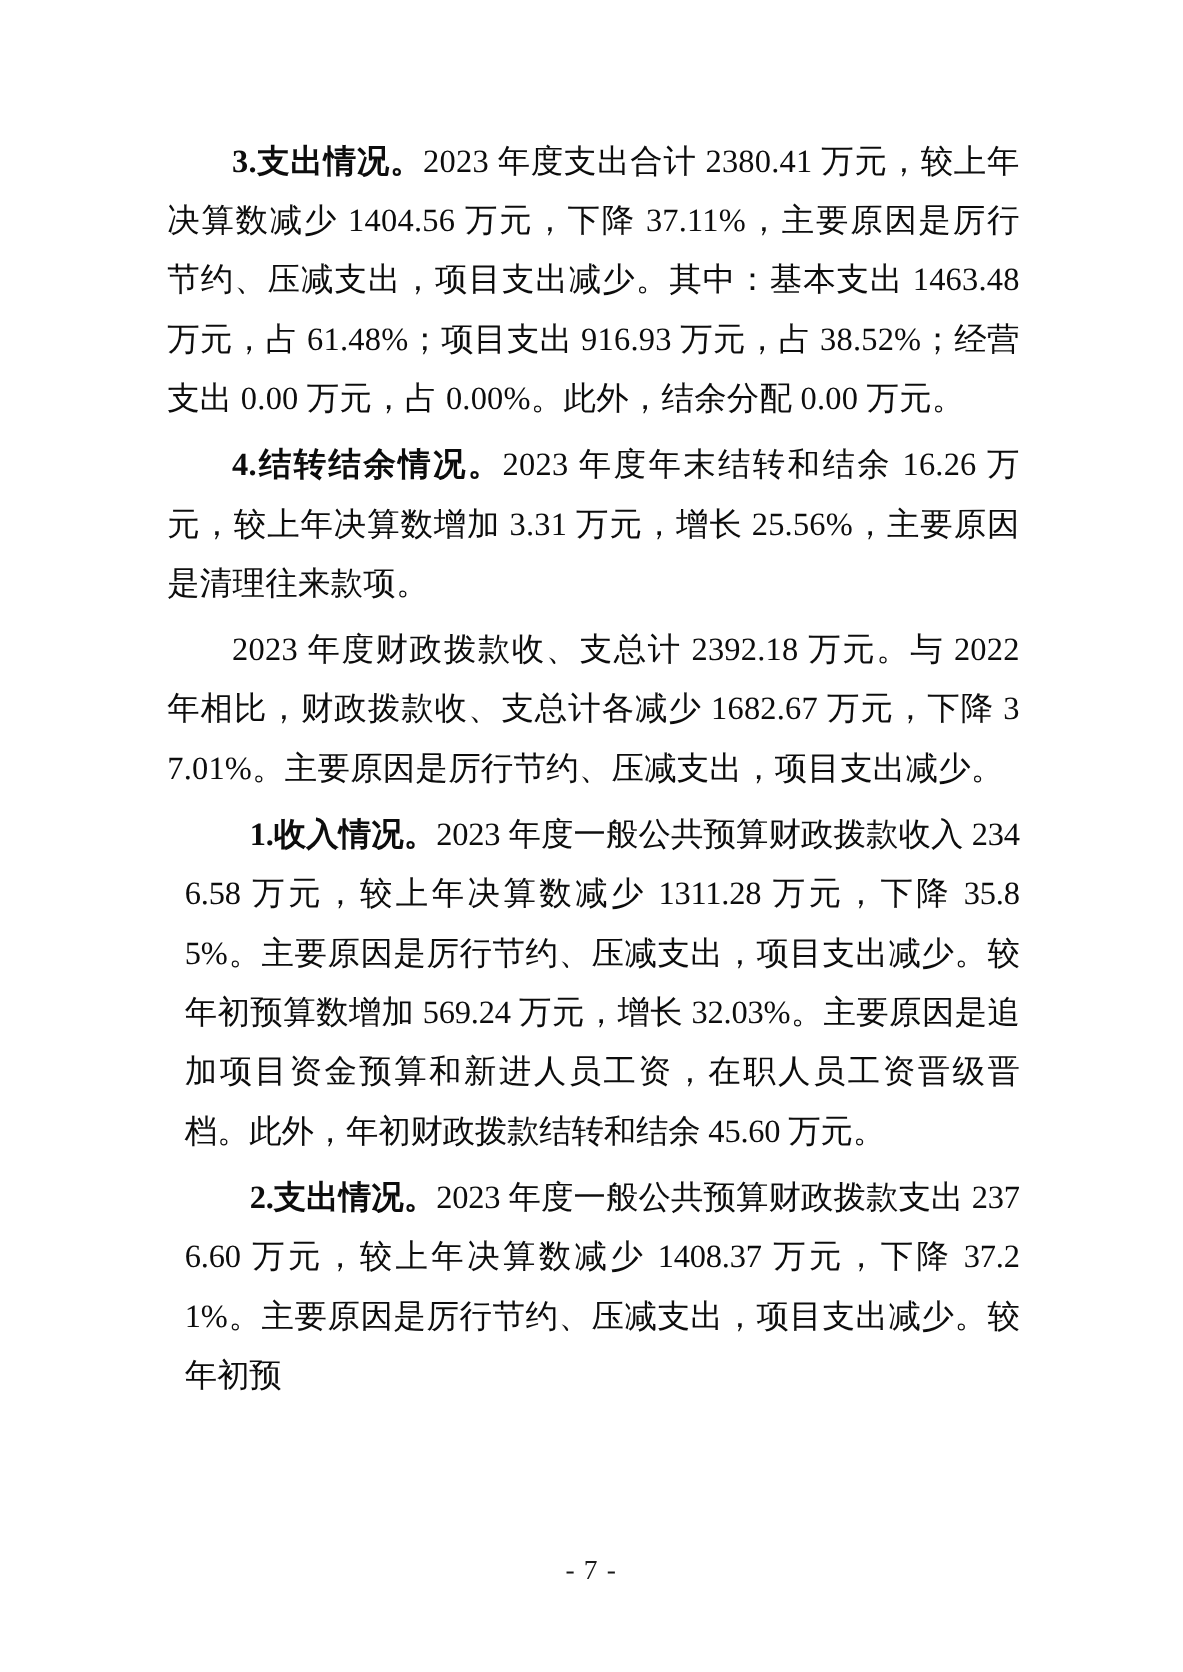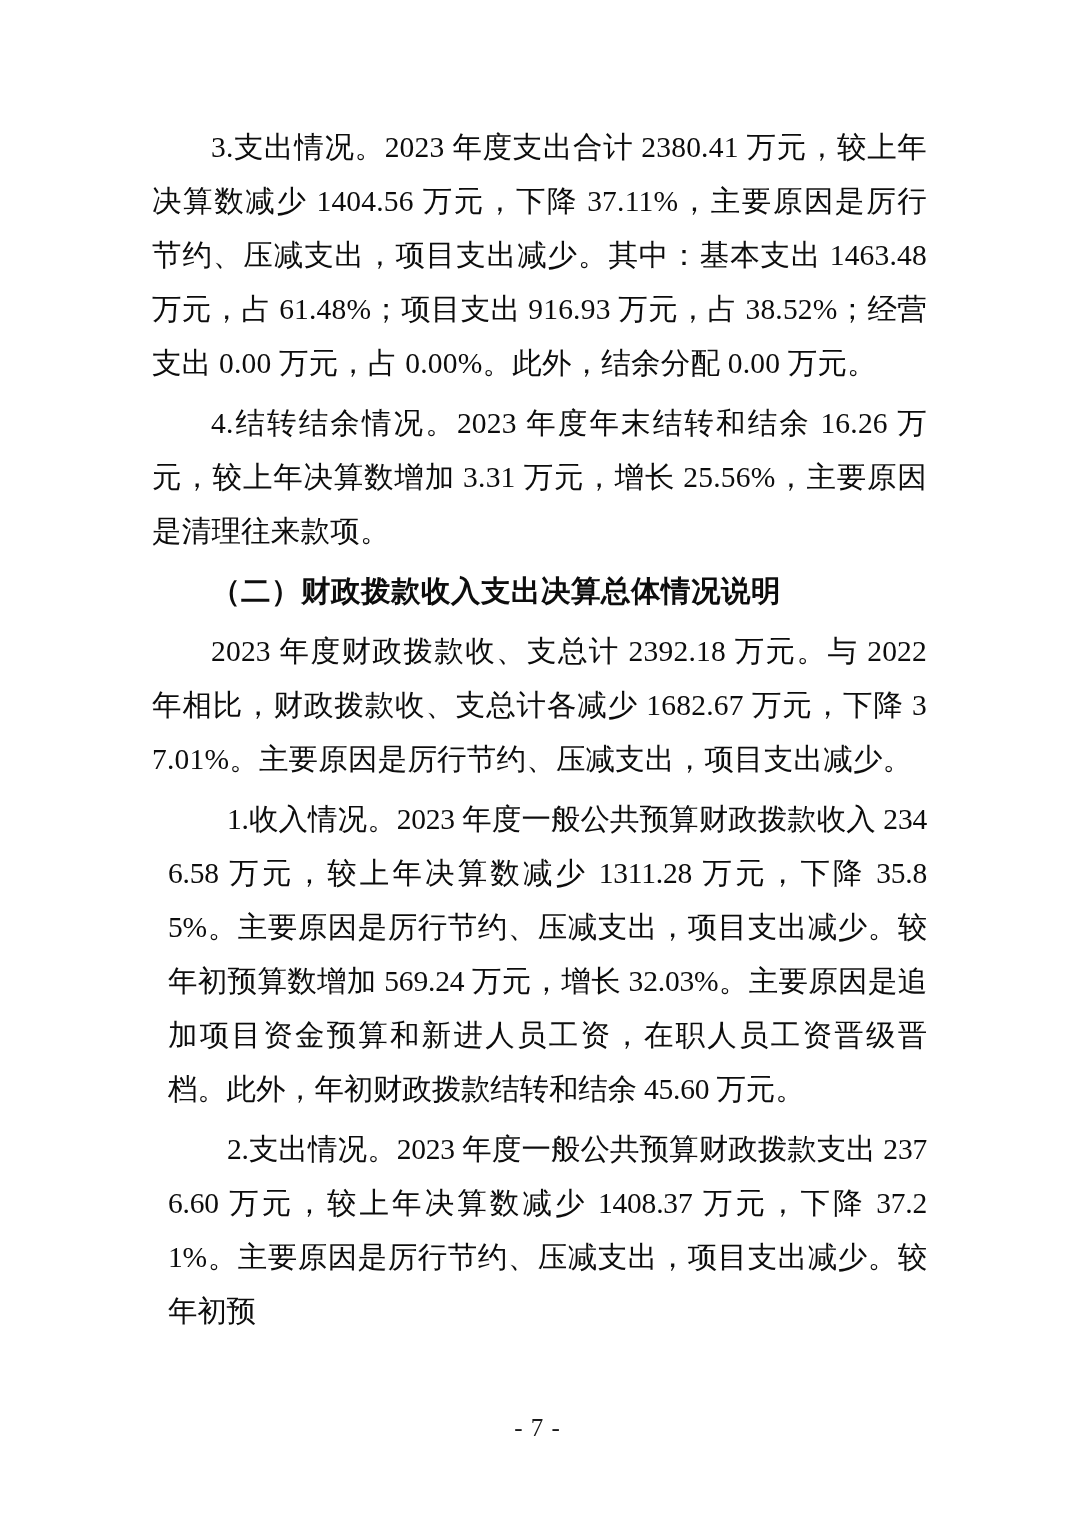--- a/index.html
+++ b/index.html
@@ -32,21 +32,21 @@
     text-justify: inter-ideograph;
     text-indent: 2em;
     letter-spacing: 0.2px;
     word-break: break-all;
   }
   p.para.tight {
     letter-spacing: -0.2px;
     margin-left: 16px;
   }
   .lead {
-    font-weight: normal;
+    font-weight: bold;
     font-family: "Liberation Serif", "DejaVu Serif", serif;
   }
   p.heading {
     margin: 0 0 6px 0;
     font-family: "Liberation Serif", "DejaVu Serif", serif;
     font-size: 29.5px;
     line-height: 54px;
     font-weight: bold;
     color: #0d0d0d;
     text-indent: 2em;
@@ -67,21 +67,20 @@
 </head>
 <body>
 
 <div class="page">
   <div class="content">
 
     <p class="para"><span class="lead">3.支出情况。</span><span>2023 年度支出合计 2380.41 万元，较上年决算数减少 1404.56 万元，下降 37.11%，主要原因是厉行节约、压减支出，项目支出减少。其中：基本支出 1463.48 万元，占 61.48%；项目支出 916.93 万元，占 38.52%；经营支出 0.00 万元，占 0.00%。此外，结余分配 0.00 万元。</span></p>
 
     <p class="para"><span class="lead">4.结转结余情况。</span><span>2023 年度年末结转和结余 16.26 万元，较上年决算数增加 3.31 万元，增长 25.56%，主要原因是清理往来款项。</span></p>
 
-    <p class="heading">（二）财政拨款收入支出决算总体情况说明</p>
 
     <p class="para">2023 年度财政拨款收、支总计 2392.18 万元。与 2022 年相比，财政拨款收、支总计各减少 1682.67 万元，下降 37.01%。主要原因是厉行节约、压减支出，项目支出减少。</p>
 
 
     <p class="para tight"><span class="lead">1.收入情况。</span><span>2023 年度一般公共预算财政拨款收入 2346.58 万元，较上年决算数减少 1311.28 万元，下降 35.85%。主要原因是厉行节约、压减支出，项目支出减少。较年初预算数增加 569.24 万元，增长 32.03%。主要原因是追加项目资金预算和新进人员工资，在职人员工资晋级晋档。此外，年初财政拨款结转和结余 45.60 万元。</span></p>
 
     <p class="para tight"><span class="lead">2.支出情况。</span><span>2023 年度一般公共预算财政拨款支出 2376.60 万元，较上年决算数减少 1408.37 万元，下降 37.21%。主要原因是厉行节约、压减支出，项目支出减少。较年初预</span></p>
 
   </div>
 

